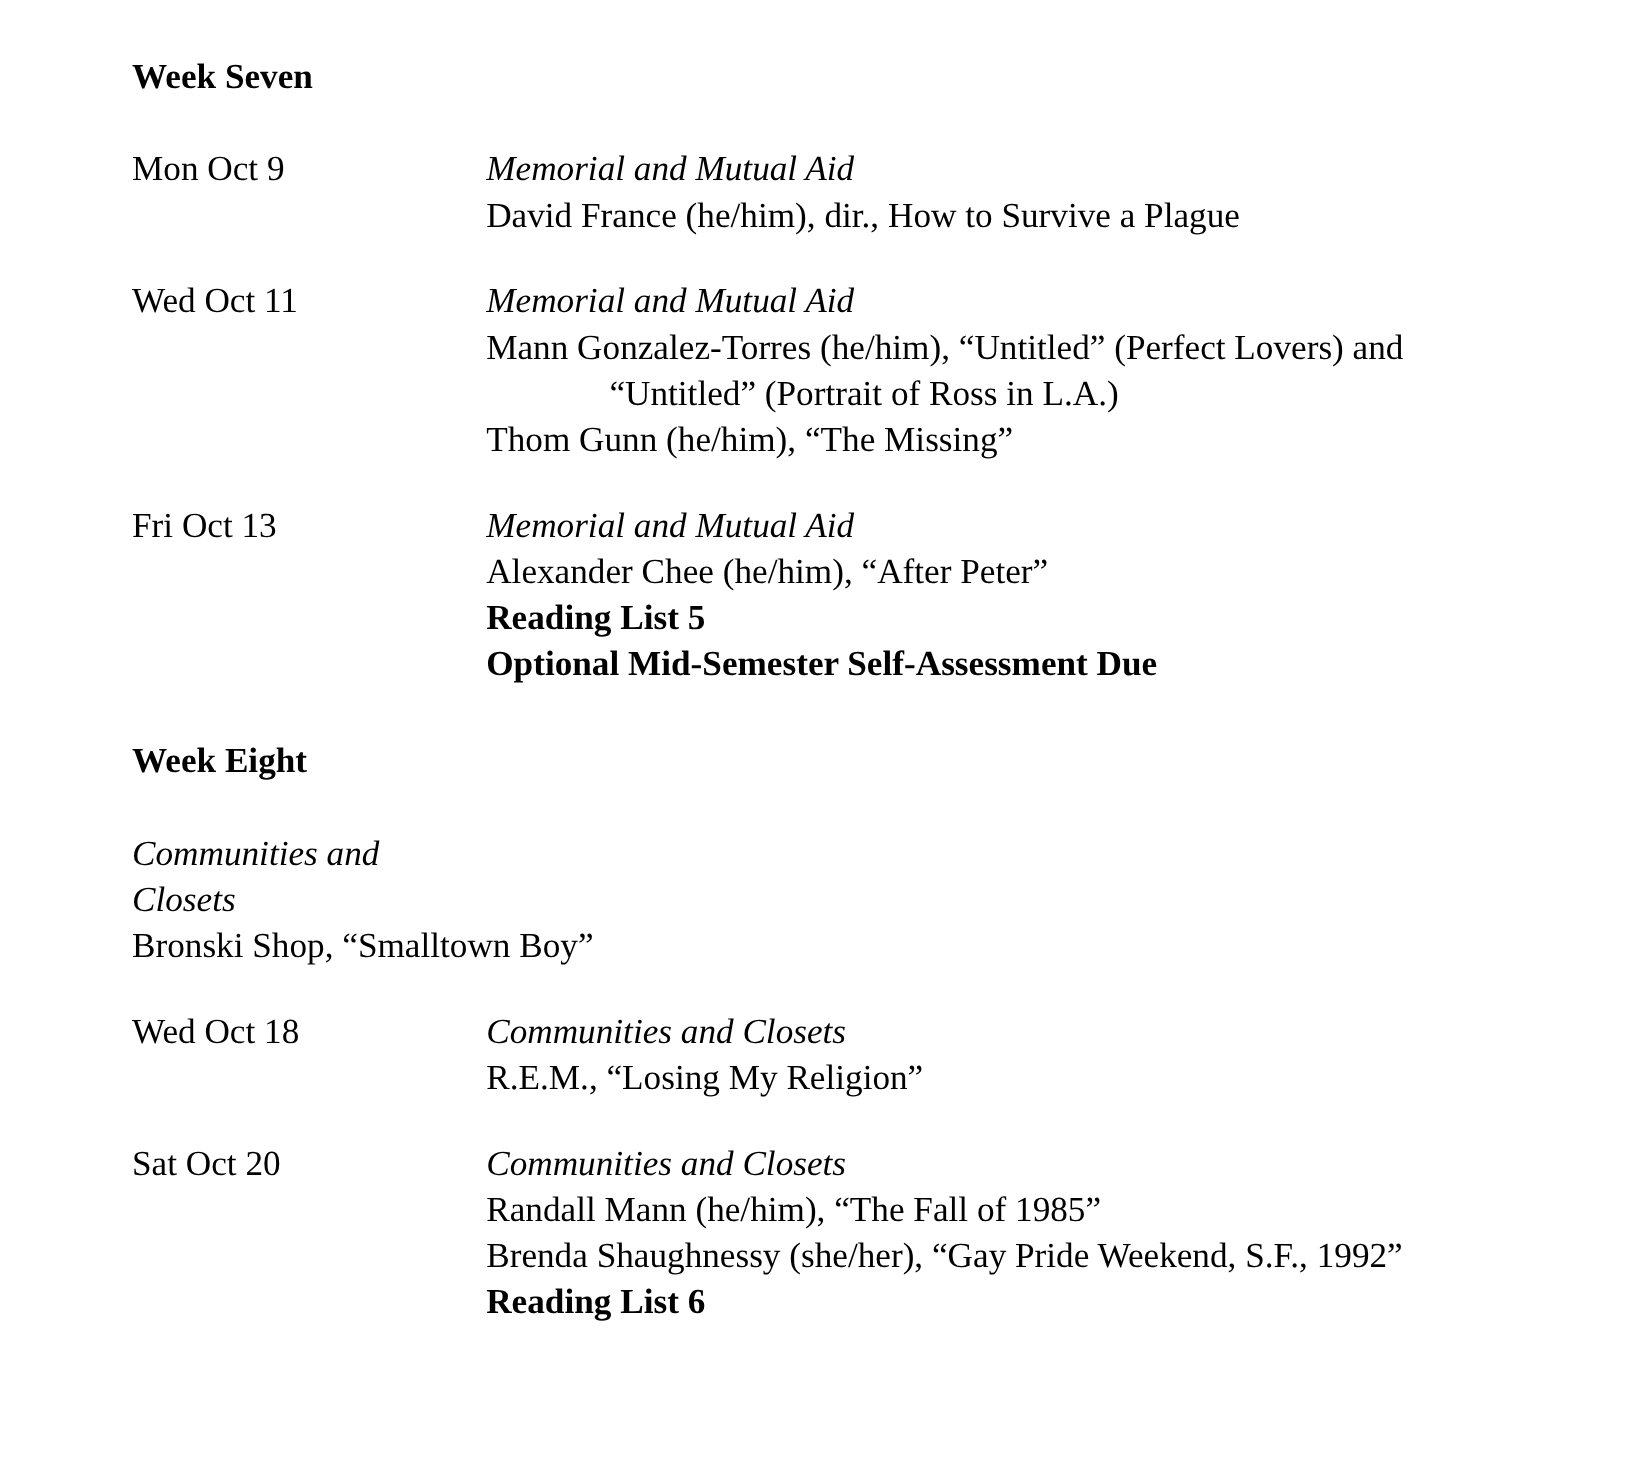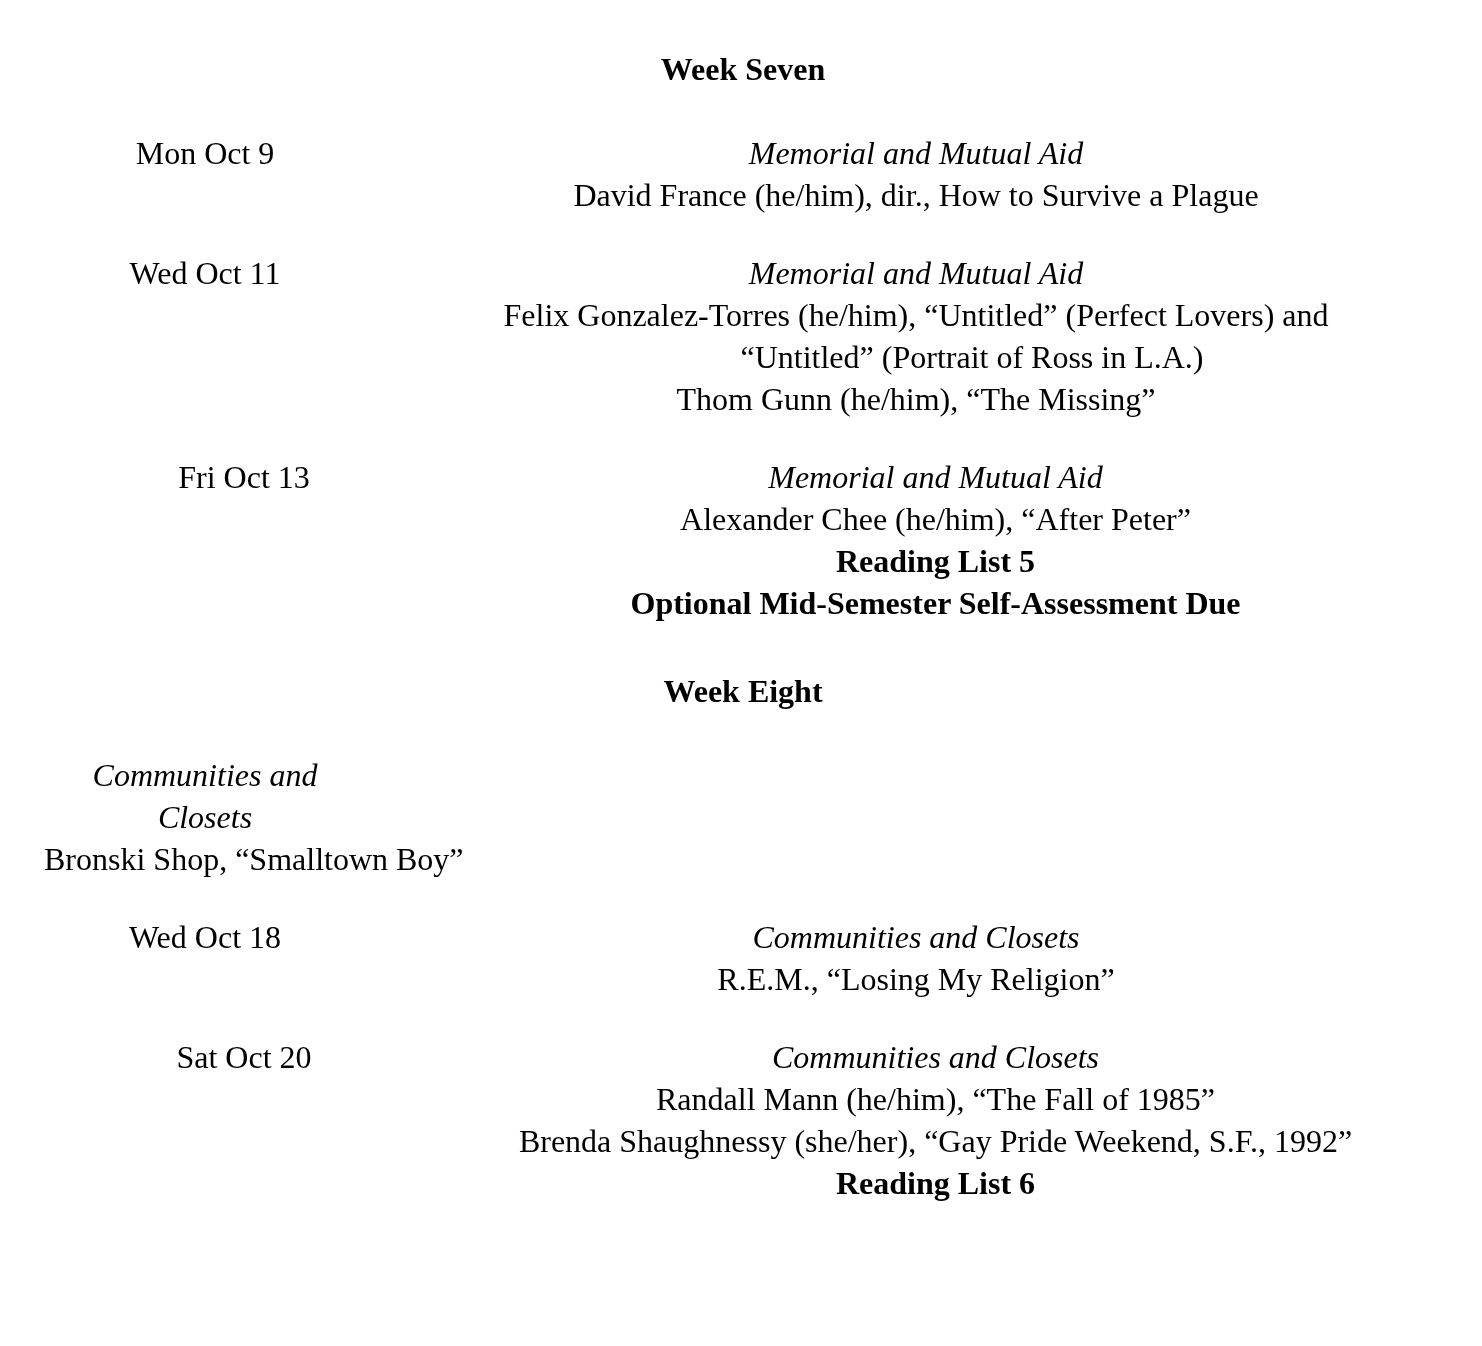--- a/index.html
+++ b/index.html
@@ -10,41 +10,38 @@
   body {
     width: 1482px;
     height: 1346px;
     overflow: hidden;
     font-family: "Liberation Serif", "DejaVu Serif", serif;
     font-size: 32px;
     line-height: 42px;
     color: #000000;
   }
   .doc {
-    padding: 48px 40px 0 44px;
+    padding: 48px 40px 0 120px;
     box-sizing: border-box;
-    text-align: center;
   }
   .section + .section {
     margin-top: 46px;
   }
   .week-heading {
     font-weight: bold;
     margin: 0 0 42px 0;
   }
   .session {
     display: grid;
     grid-template-columns: 322px 1fr;
     align-items: start;
     margin-bottom: 36px;
-    gap: 24px;
   }
   .session:last-child {
     margin-bottom: 0;
-    margin-left: 39px;
   }
   .session-date {
     white-space: nowrap;
   }
   .session-topic {
     font-style: italic;
   }
   .session-line {
     white-space: nowrap;
   }
@@ -66,21 +63,21 @@
     <div class="session-date">Mon Oct 9</div>
     <div class="session-content">
       <div class="session-topic">Memorial and Mutual Aid</div>
     <div class="session-line"><span class="seg regular">David France (he/him), dir., </span><span class="seg italic">How to Survive a Plague</span></div>
           </div>
   </div>
         <div class="session">
     <div class="session-date">Wed Oct 11</div>
     <div class="session-content">
       <div class="session-topic">Memorial and Mutual Aid</div>
-    <div class="session-line"><span class="seg regular">Felix Gonzalez-Torres (he/him), “Untitled” (Perfect Lovers) and</span></div>
+    <div class="session-line"><span class="seg regular">Mann Gonzalez-Torres (he/him), “Untitled” (Perfect Lovers) and</span></div>
             <div class="session-line indent"><span class="seg regular">“Untitled” (Portrait of Ross in L.A.)</span></div>
             <div class="session-line"><span class="seg regular">Thom Gunn (he/him), “The Missing”</span></div>
           </div>
   </div>
         <div class="session">
     <div class="session-date">Fri Oct 13</div>
     <div class="session-content">
       <div class="session-topic">Memorial and Mutual Aid</div>
     <div class="session-line"><span class="seg regular">Alexander Chee (he/him), “After Peter”</span></div>
             <div class="session-line"><span class="seg bold">Reading List 5</span></div>

